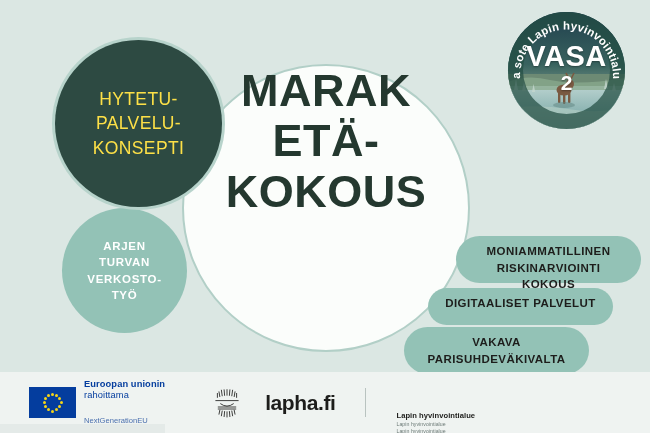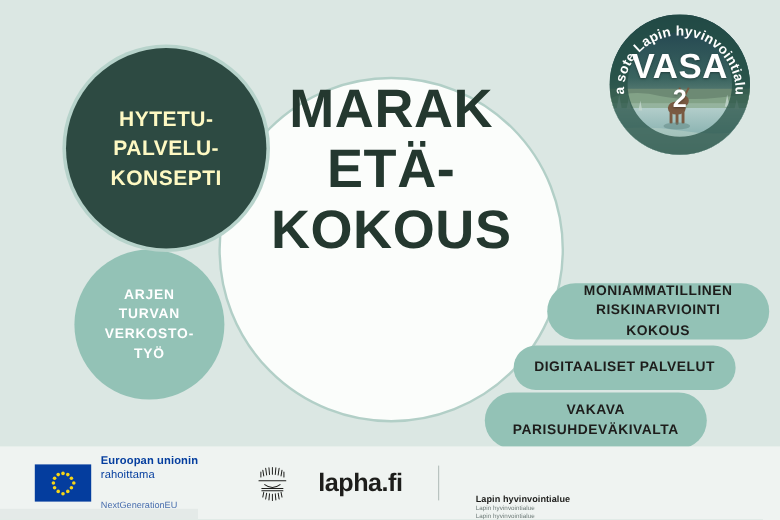--- a/index.html
+++ b/index.html
@@ -16,23 +16,23 @@
   
   .circle-dark {
     position:absolute; left:55px; top:40px; width:167px; height:167px;
     border-radius:50%;
     background:#2d4a42;
     box-shadow:0 0 0 3px #b7d3cb;
     display:flex; align-items:center; justify-content:center;
     z-index:5;
   }
   .circle-dark .lbl {
-    color:#fef9c3;
+    color:#fde047;
     font-size:17.5px;
-    font-weight:700;
+    font-weight:400;
     line-height:1.38;
     letter-spacing:.4px;
     text-align:center;
     white-space:pre-line;
   }
 
   
   .circle-teal {
     position:absolute; left:62px; top:208px; width:125px; height:125px;
     border-radius:50%;
@@ -73,21 +73,21 @@
   .pill {
     position:absolute;
     background:#93c2b6;
     border-radius:28px;
     color:#1d1d1b;
     font-size:11.5px;
     font-weight:bold;
     letter-spacing:.45px;
     line-height:1.45;
     text-align:center;
-    display:flex; align-items:center; justify-content:center;
+    display:flex; align-items:flex-start; justify-content:center;
     padding:7px 14px;
     white-space:pre-line;
     z-index:6;
   }
   .pill-1 { left:456px; top:236px; width:185px; height:47px; }
   .pill-2 { left:428px; top:288px; width:185px; height:37px; }
   .pill-3 { left:404px; top:327px; width:185px; height:47px; }
 
   
   .badge {

